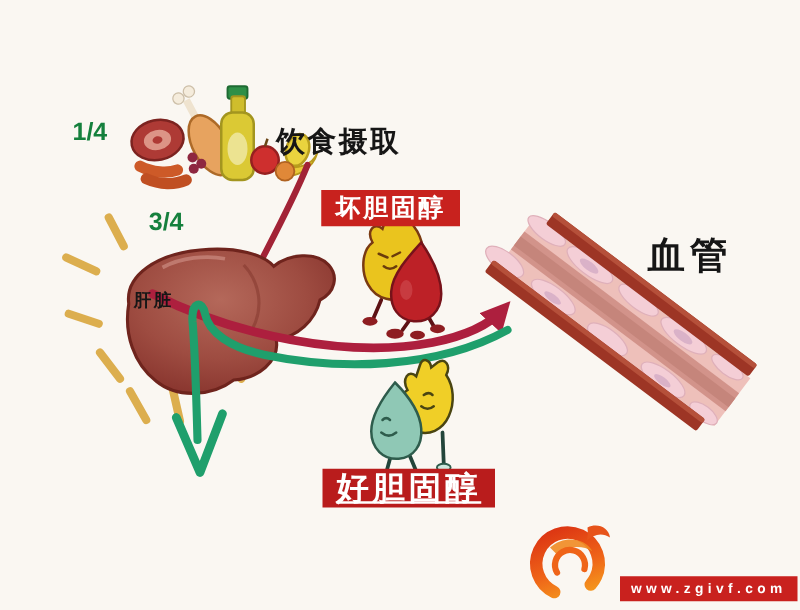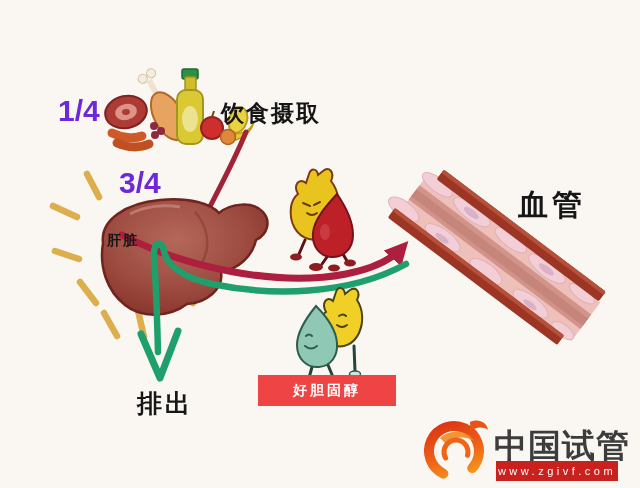--- a/index.html
+++ b/index.html
@@ -4,40 +4,40 @@
 <style>
   html,body{margin:0;padding:0;background:#fff;}
   .canvas{
     position:relative;width:640px;height:488px;overflow:hidden;
     background:#faf7f2;
     font-family:"Liberation Sans",sans-serif;
   }
   .art{position:absolute;left:0;top:0;}
   .label{position:absolute;font-weight:bold;color:#161616;line-height:1;white-space:nowrap;}
   .lbl-intake{left:221px;top:66px;font-size:23px;letter-spacing:2px;margin-top:36px;}
-  .lbl-frac{color:#6d28d9;font-size:30px;font-style:normal;}
+  .lbl-frac{color:#15803d;font-size:20px;font-style:normal;}
   .lbl-frac-intake{left:58px;top:96px;}
   .lbl-frac-liver{left:119px;top:168px;}
   .lbl-liver{left:107px;top:233px;font-size:14px;letter-spacing:2px;}
   .lbl-vessel{left:518px;top:190px;font-size:30px;letter-spacing:4px;}
   .lbl-excrete{left:137px;top:391px;font-size:25px;letter-spacing:3px;}
   .tagbox{
     position:absolute;display:flex;align-items:center;justify-content:center;
     color:#fff;font-weight:bold;
   }
   .tag-bad{left:257px;top:152px;width:111px;height:29px;background:#c8221e;
     font-size:20px;letter-spacing:2px;}
-  .tag-good{left:258px;top:375px;width:138px;height:31px;background:#ef4444;
-    font-size:14px;letter-spacing:3px;}
+  .tag-good{left:258px;top:375px;width:138px;height:31px;background:#b91c1c;
+    font-size:26px;letter-spacing:3px;text-decoration:underline;}
   .watermark{position:absolute;left:418px;top:414px;width:222px;height:72px;}
   .wm-logo{position:absolute;left:0;top:0;}
   .wm-brand{position:absolute;left:76px;top:10px;font-size:33px;font-weight:bold;
     color:#3c3c3c;letter-spacing:1px;}
-  .wm-banner{position:absolute;left:78px;top:47px;width:122px;height:20px;
-    background:#c9211e;color:#fff;font-size:11px;font-weight:normal;letter-spacing:3.5px;
+  .wm-banner{position:absolute;left:78px;top:47px;width:142px;height:20px;
+    background:#c9211e;color:#fff;font-size:11px;font-weight:bold;letter-spacing:3.5px;
     display:flex;align-items:center;justify-content:center;}
 </style>
 </head>
 <body>
 
 <div class="canvas">
 
   <svg class="art" width="640" height="488" viewBox="0 0 640 488">
     <defs>
       <radialGradient id="gLiver" cx="45%" cy="35%" r="75%">
@@ -199,28 +199,27 @@
         <ellipse cx="335" cy="380" rx="6.5" ry="3.5"></ellipse>
         <ellipse cx="355" cy="374" rx="5.5" ry="3"></ellipse>
       </g>
     </g>
   </svg>
 
   <div class="label lbl-intake">饮食摄取</div>
   <div class="label lbl-frac lbl-frac-intake">1/4</div>
   <div class="label lbl-frac lbl-frac-liver">3/4</div>
   <div class="label lbl-liver">肝脏</div>
+  <div class="tagbox tag-bad">坏胆固醇</div>
   <div class="label lbl-vessel">血管</div>
   <div class="tagbox tag-good">好胆固醇</div>
-  <div class="label lbl-excrete">排出</div>
 
   <div class="watermark">
     <svg class="wm-logo" width="72" height="72" viewBox="0 0 72 72">
       <circle cx="36" cy="37" r="25" fill="none" stroke="url(#gFire)" stroke-width="10" stroke-dasharray="125 32" stroke-linecap="round" transform="rotate(115 36 37)"></circle>
       <path d="M52,8 C60,4 69,8 70,16 C64,12 57,13 51,19 C53,14 52,10 52,8 Z" fill="#e7531a"></path>
       <path d="M22,24 C33,14 50,16 56,27 C48,22 36,22 28,30 Z" fill="#f08a22" opacity="0.9"></path>
       <circle cx="38" cy="38" r="12" fill="none" stroke="#ef6418" stroke-width="5" stroke-dasharray="47 29" stroke-linecap="round" transform="rotate(150 38 38)"></circle>
     </svg>
-    <div class="wm-brand">中国试管</div>
     <div class="wm-banner">www.zgivf.com</div>
   </div>
 
 </div>
 
 </body></html>

